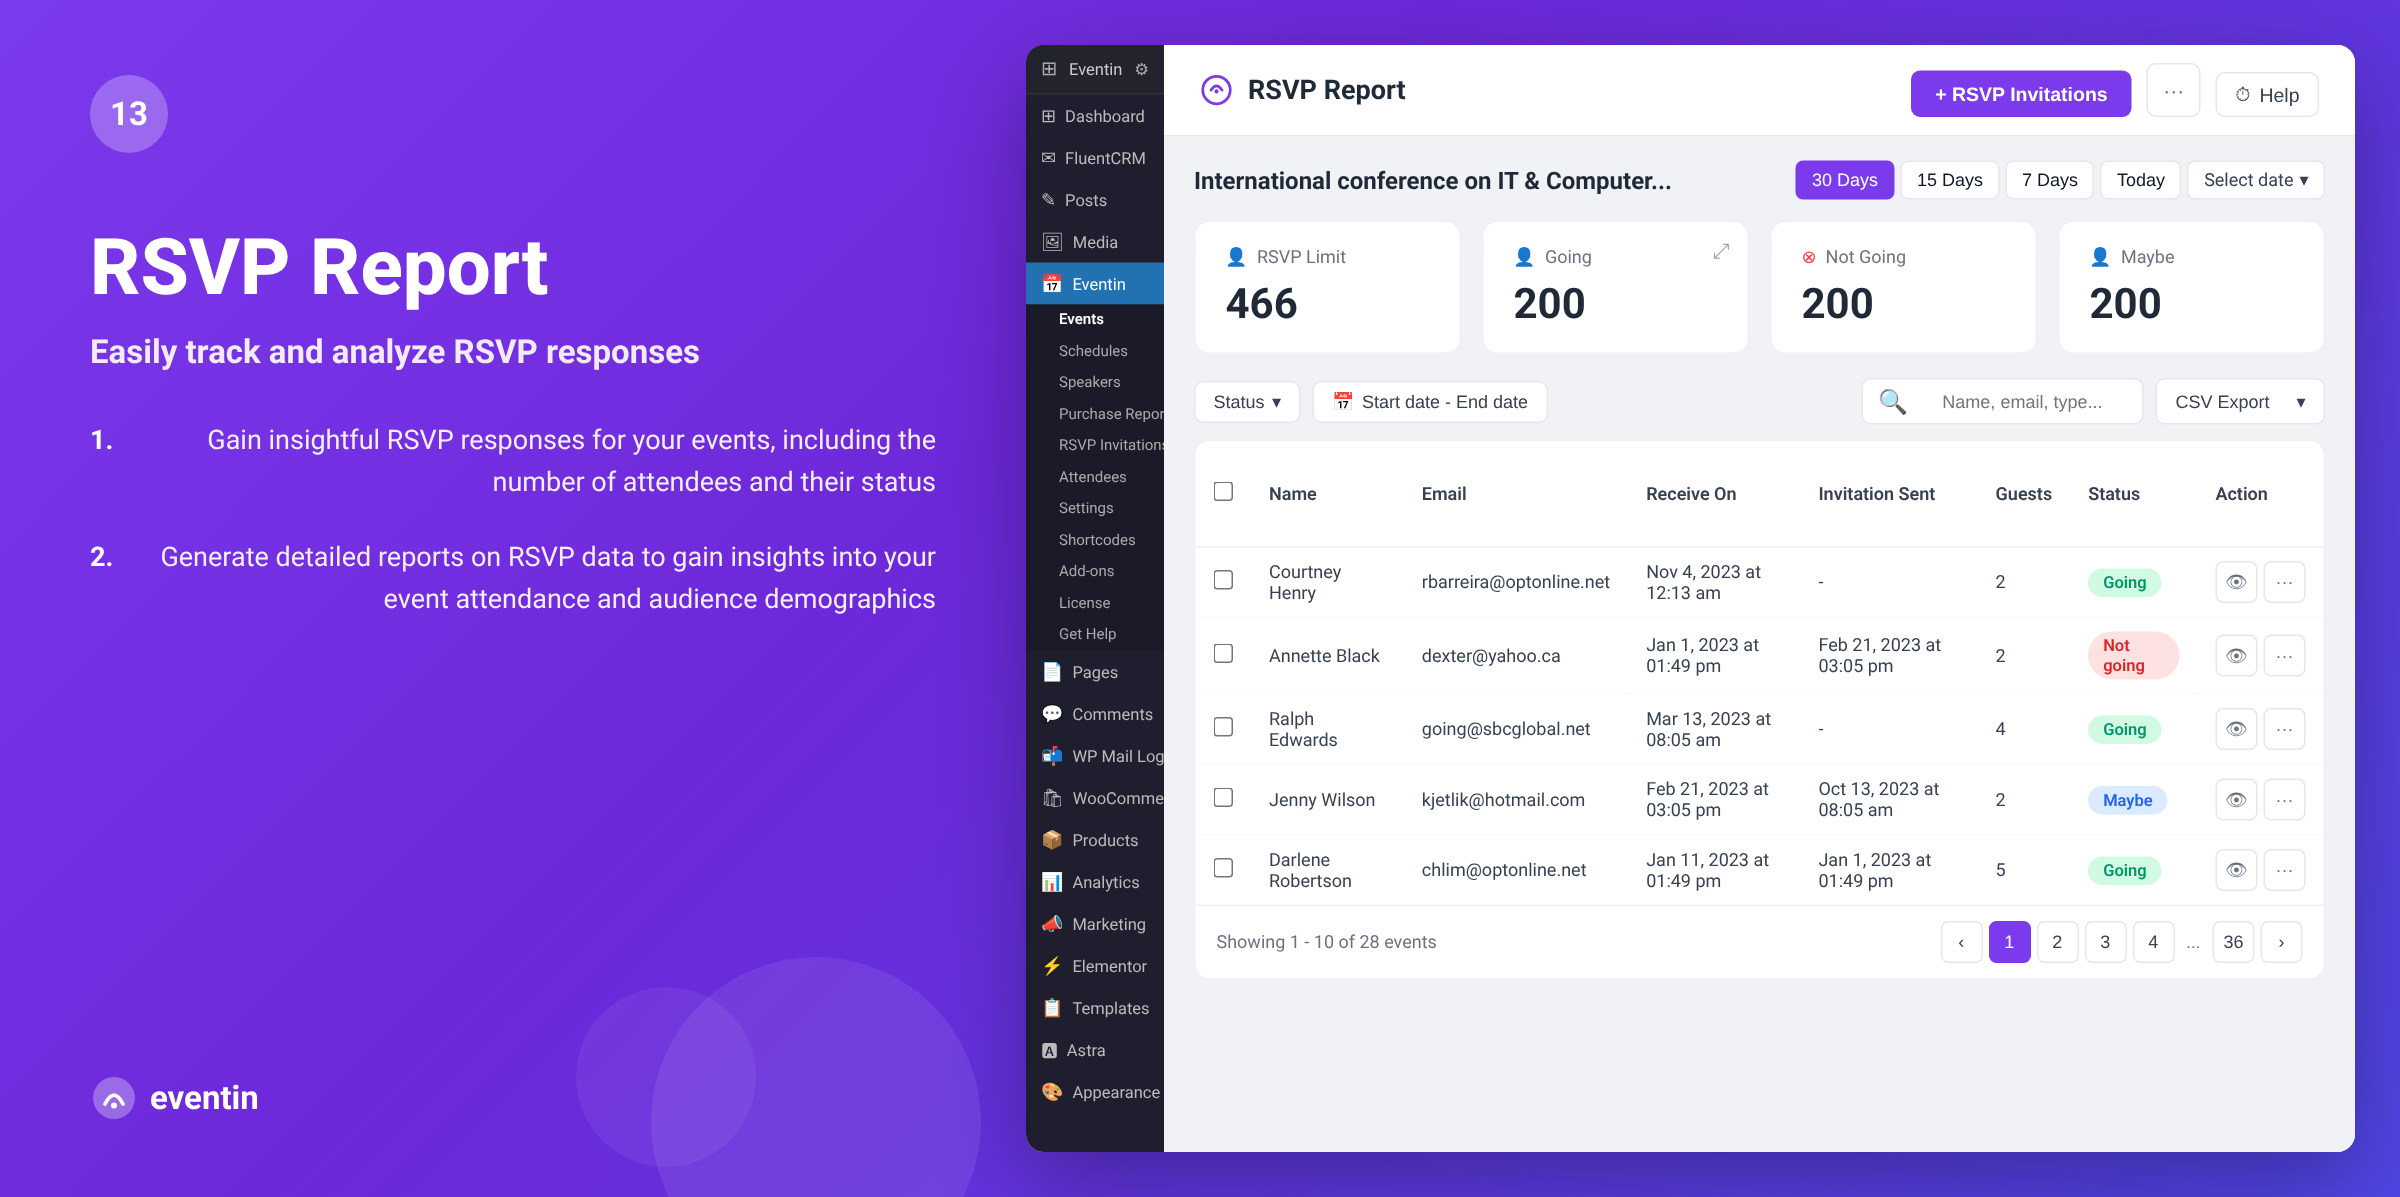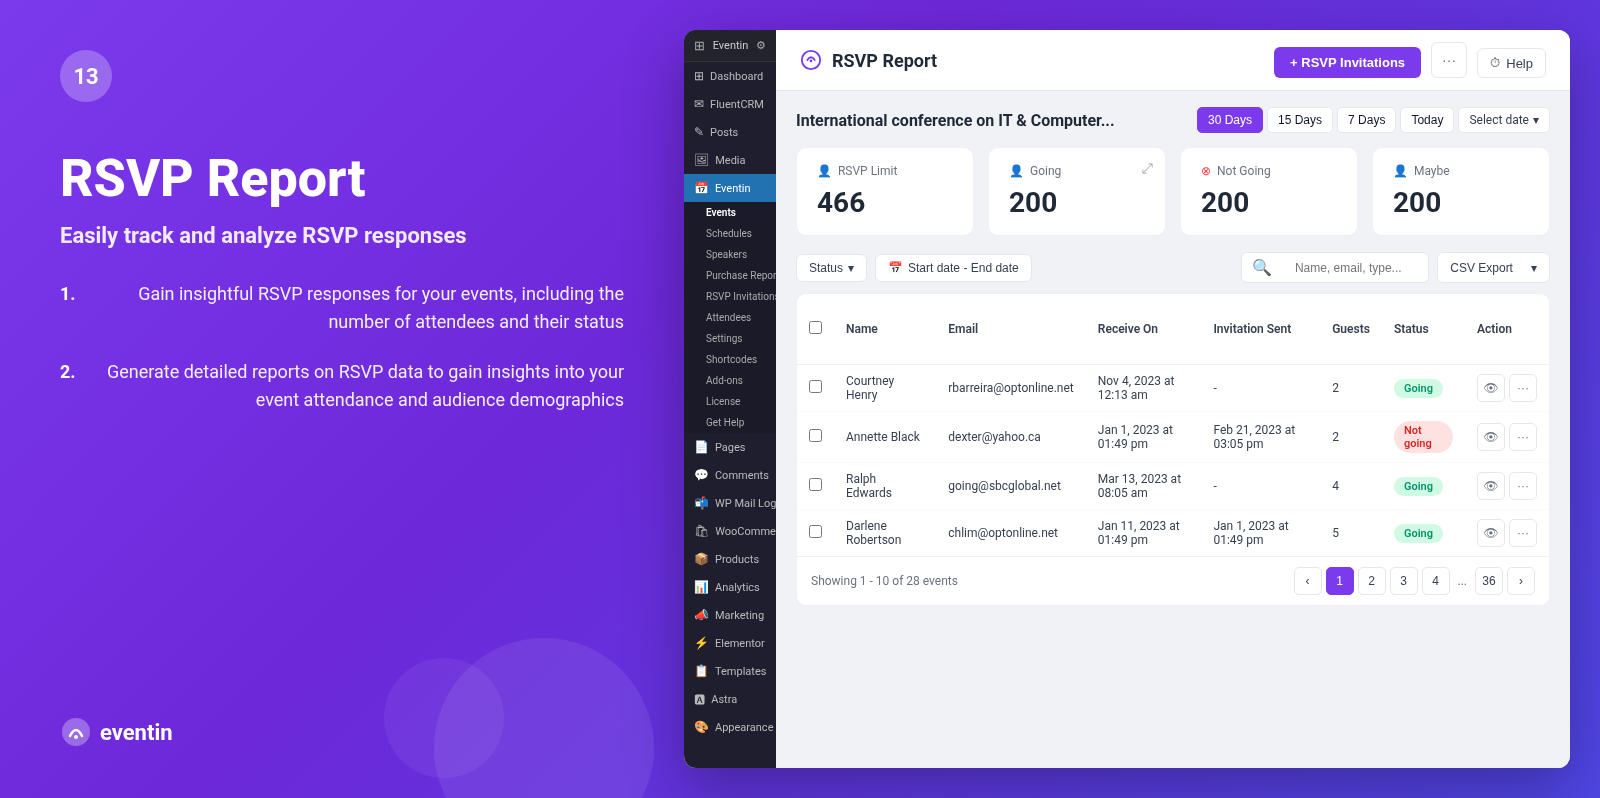--- a/index.html
+++ b/index.html
@@ -805,20 +805,35 @@
     <td><span class="status-badge status-going">Going</span></td>
     <td>
       <div class="action-icons">
         <button class="action-icon-btn">👁</button>
         <button class="action-icon-btn">···</button>
       </div>
     </td>
   </tr>
                 <tr>
     <td><input type="checkbox" style=""></td>
+    <td>Jenny Wilson</td>
+    <td>kjetlik@hotmail.com</td>
+    <td>Feb 21, 2023 at 03:05 pm</td>
+    <td>Oct 13, 2023 at 08:05 am</td>
+    <td>2</td>
+    <td><span class="status-badge status-maybe">Maybe</span></td>
+    <td>
+      <div class="action-icons">
+        <button class="action-icon-btn">👁</button>
+        <button class="action-icon-btn">···</button>
+      </div>
+    </td>
+  </tr>
+                <tr>
+    <td><input type="checkbox" style=""></td>
     <td>Darlene Robertson</td>
     <td>chlim@optonline.net</td>
     <td>Jan 11, 2023 at 01:49 pm</td>
     <td>Jan 1, 2023 at 01:49 pm</td>
     <td>5</td>
     <td><span class="status-badge status-going">Going</span></td>
     <td>
       <div class="action-icons">
         <button class="action-icon-btn">👁</button>
         <button class="action-icon-btn">···</button>

